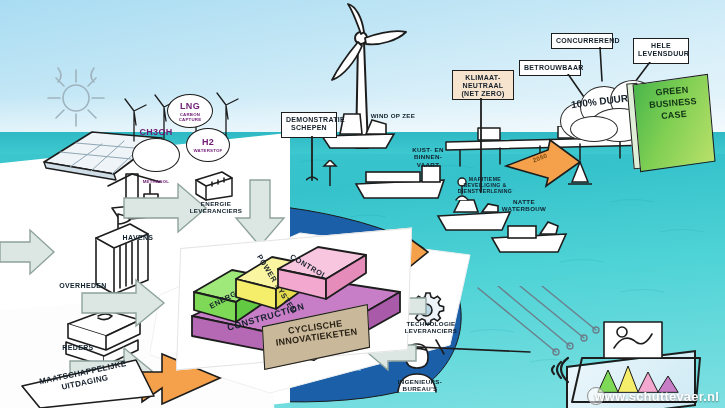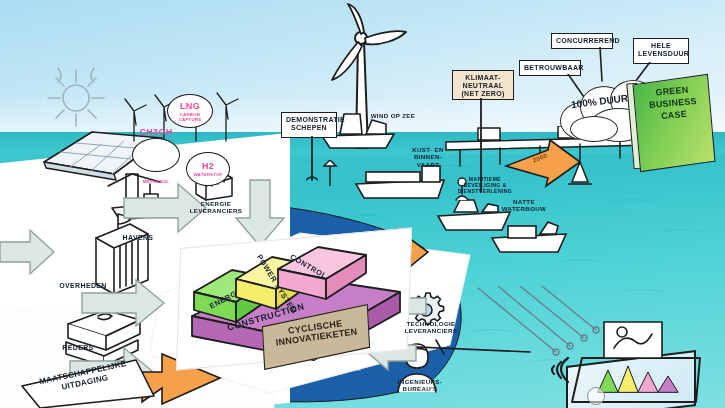--- a/index.html
+++ b/index.html
@@ -41,21 +41,21 @@
   .box{position:absolute;background:#fdfcf5;border:1.6px solid #1d1d1d;
        font-size:7px;line-height:1.12;letter-spacing:.3px;font-weight:700;
        color:#15202b;text-align:center;padding:3px 4px;box-sizing:border-box;
        text-transform:uppercase;}
   .box.tan{background:#f6e4cf;}
   .box.white{background:#ffffff;}
 
   
   .oval{position:absolute;background:#ffffff;border:1.6px solid #1d1d1d;
        border-radius:50%;display:flex;flex-direction:column;align-items:center;
-       justify-content:center;color:#ec4899;text-align:center;}
+       justify-content:center;color:#701a75;text-align:center;}
   .oval .big{font-size:9px;font-weight:700;letter-spacing:.3px;}
   .oval .sub{font-size:4.4px;font-weight:700;letter-spacing:.2px;margin-top:1px;
        text-transform:uppercase;}
 
   
   .hand{position:absolute;font-size:6.2px;font-weight:700;color:#10202c;
        line-height:1.18;letter-spacing:.35px;text-transform:uppercase;
        text-align:center;}
   .hand.lg{font-size:7px;}
 
@@ -427,21 +427,21 @@
   <div class="doormat-txt">CYCLISCHE INNOVATIEKETEN</div>
 
   <div class="oval" style="left:167px;top:94px;width:44px;height:32px;">
     <div class="big">LNG</div>
     <div class="sub">CARBON CAPTURE</div>
   </div>
   <div class="oval" style="left:132px;top:138px;width:46px;height:32px;gap:41px;">
     <div class="big">CH3OH</div>
     <div class="sub">METHANOL</div>
   </div>
-  <div class="oval" style="left:186px;top:152px;width:42px;height:32px;">
+  <div class="oval" style="left:186px;top:128px;width:42px;height:32px;">
     <div class="big">H2</div>
     <div class="sub">WATERSTOF</div>
   </div>
 
   <div class="box white" style="left:281px;top:112px;width:56px;height:26px;">DEMONSTRATIE SCHEPEN</div>
   <svg class="ink" style="left:306px;top:136px;width:12px;height:46px;" viewBox="0 0 12 46">
     <path d="M6 0 V44" stroke="#1d1d1d" stroke-width="1.8"></path>
     <path d="M0 44 q6 -6 12 0" stroke="#1d1d1d" stroke-width="1.6" fill="none"></path>
   </svg>
 
@@ -496,14 +496,15 @@
   </svg>
   <div style="position:absolute;left:28px;top:368px;width:112px;transform:rotate(-12deg);
               font-size:8px;font-weight:700;color:#15202b;text-transform:uppercase;
               letter-spacing:.3px;line-height:1.25;text-align:center;">
     <div>MAATSCHAPPELIJKE</div>
     <div>UITDAGING</div>
   </div>
 
 
   <div class="wm-dot"></div>
+  <div class="wm">www.schuttevaer.nl</div>
 
 </div>
 
 </body></html>

